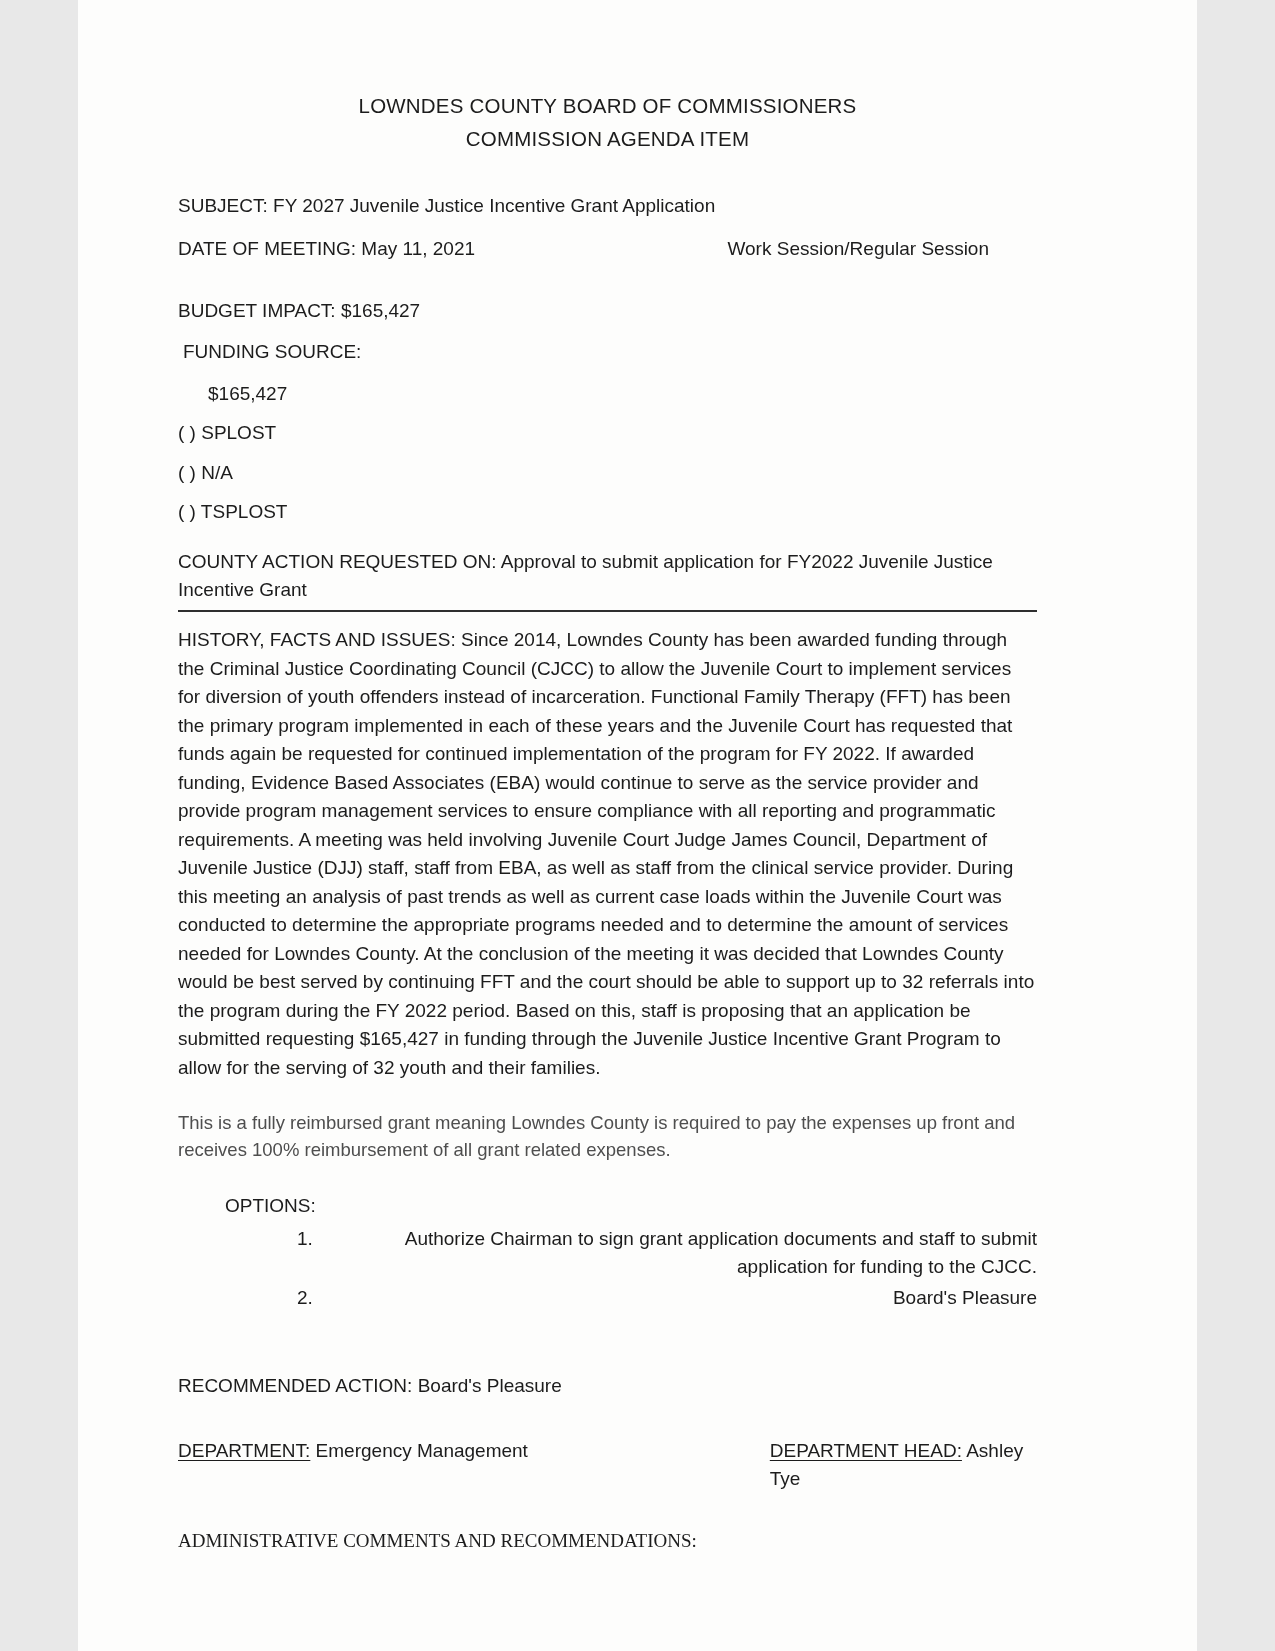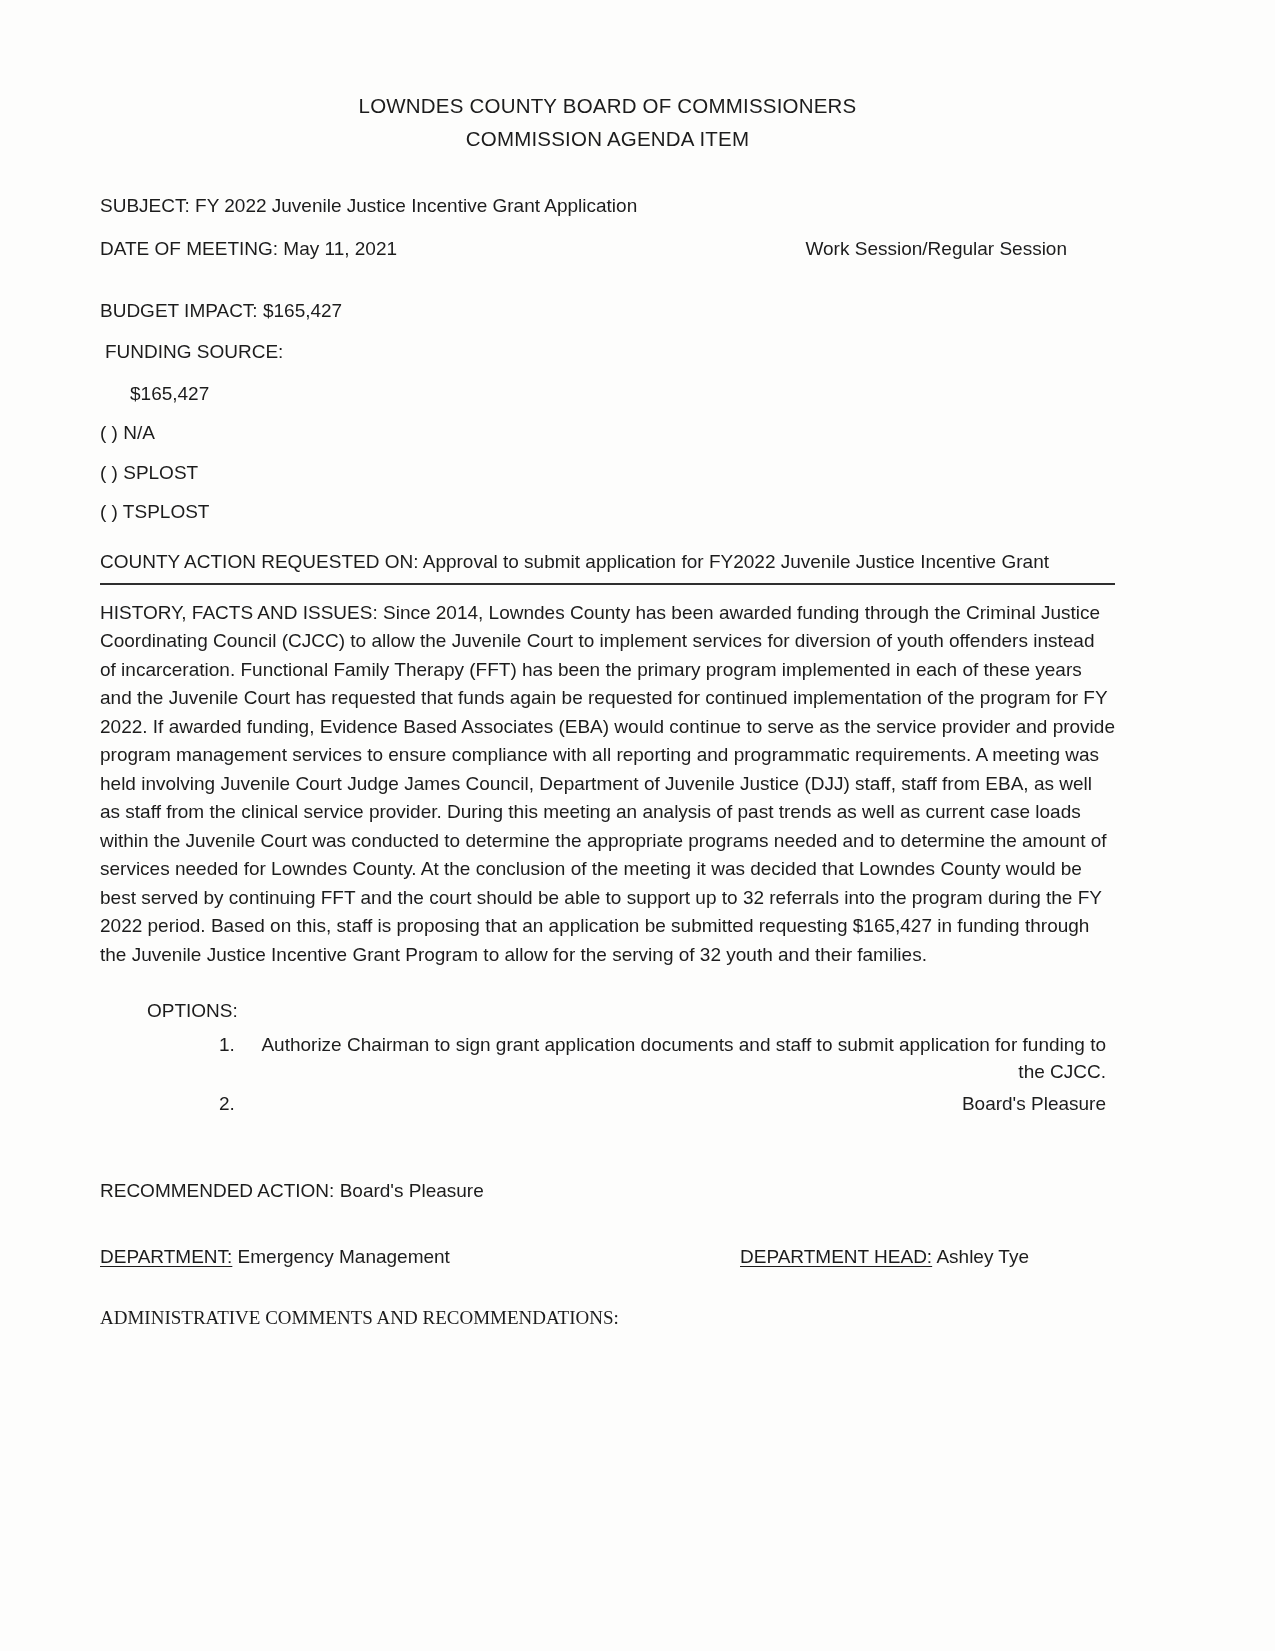--- a/index.html
+++ b/index.html
@@ -2,21 +2,21 @@
 <html><head>
 <meta charset="utf-8">
 <style>
   html, body {
     margin: 0;
     padding: 0;
     background: #e8e8e8;
   }
   .page {
     position: relative;
-    width: 1275px;
+    width: 1119px;
     height: 1651px;
     margin: 0 auto;
     background: #fdfdfc;
     box-sizing: border-box;
     padding: 90px 160px 0 100px;
     font-family: "Liberation Sans", sans-serif;
     font-size: 19px;
     line-height: 1.45;
     color: #1c1c1c;
   }
@@ -77,55 +77,56 @@
 
 <div class="page">
 
   <div class="doc-title">
     <div>LOWNDES COUNTY BOARD OF COMMISSIONERS</div>
     <div>COMMISSION AGENDA ITEM</div>
   </div>
 
   <div class="line subject-line">
     <span>SUBJECT:</span>
-    <span>FY 2022 Juvenile Justice Incentive Grant Application</span>
+    <span>FY 2027 Juvenile Justice Incentive Grant Application</span>
   </div>
 
   <div class="date-row">
     <div class="line">
       <span>DATE OF MEETING:</span>
       <span>May 11, 2021</span>
     </div>
     <div class="session-type">Work Session/Regular Session</div>
   </div>
 
   <div class="line budget-line">
     <span>BUDGET IMPACT:</span>
     <span>$165,427</span>
   </div>
 
   <div class="line funding-source-line">FUNDING SOURCE:</div>
 
   <div class="funding-list">
     <div class="line funding-amount">$165,427</div>
+    <div class="line funding-item">( ) SPLOST</div>
     <div class="line funding-item">( ) N/A</div>
-    <div class="line funding-item">( ) SPLOST</div>
     <div class="line funding-item">( ) TSPLOST</div>
   </div>
 
   <div class="line county-action">
     <span>COUNTY ACTION REQUESTED ON:</span>
     <span>Approval to submit application for FY2022 Juvenile Justice Incentive Grant</span>
   </div>
 
   <div class="history">
     <span>HISTORY, FACTS AND ISSUES:</span>
     <span>Since 2014, Lowndes County has been awarded funding through the Criminal Justice Coordinating Council (CJCC) to allow the Juvenile Court to implement services for diversion of youth offenders instead of incarceration.  Functional Family Therapy (FFT) has been the primary program implemented in each of these years and the Juvenile Court has requested that funds again be requested for continued implementation of the program for FY 2022.  If awarded funding, Evidence Based Associates (EBA) would continue to serve as the service provider and provide program management services to ensure compliance with all reporting and programmatic requirements.  A meeting was held involving Juvenile Court Judge James Council, Department of Juvenile Justice (DJJ) staff, staff from EBA, as well as staff from the clinical service provider.  During this meeting an analysis of past trends as well as current case loads within the Juvenile Court was conducted to determine the appropriate programs needed and to determine the amount of services needed for Lowndes County.  At the conclusion of the meeting it was decided that Lowndes County would be best served by continuing FFT and the court should be able to support up to 32 referrals into the program during the FY 2022 period.  Based on this, staff is proposing that an application be submitted requesting $165,427 in funding through the Juvenile Justice Incentive Grant Program to allow for the serving of 32 youth and their families.</span>
   </div>
 
+  <div class="reimbursement-note">This is a fully reimbursed grant meaning Lowndes County is required to pay the expenses up front and receives 100% reimbursement of all grant related expenses.</div>
 
   <div class="line options-label">OPTIONS:</div>
 
   <ol class="options-list">
     <li>Authorize Chairman to sign grant application documents and staff to submit application for funding to the CJCC.</li>
     <li>Board's Pleasure</li>
   </ol>
 
   <div class="line recommended-line">
     <span>RECOMMENDED ACTION:</span>

